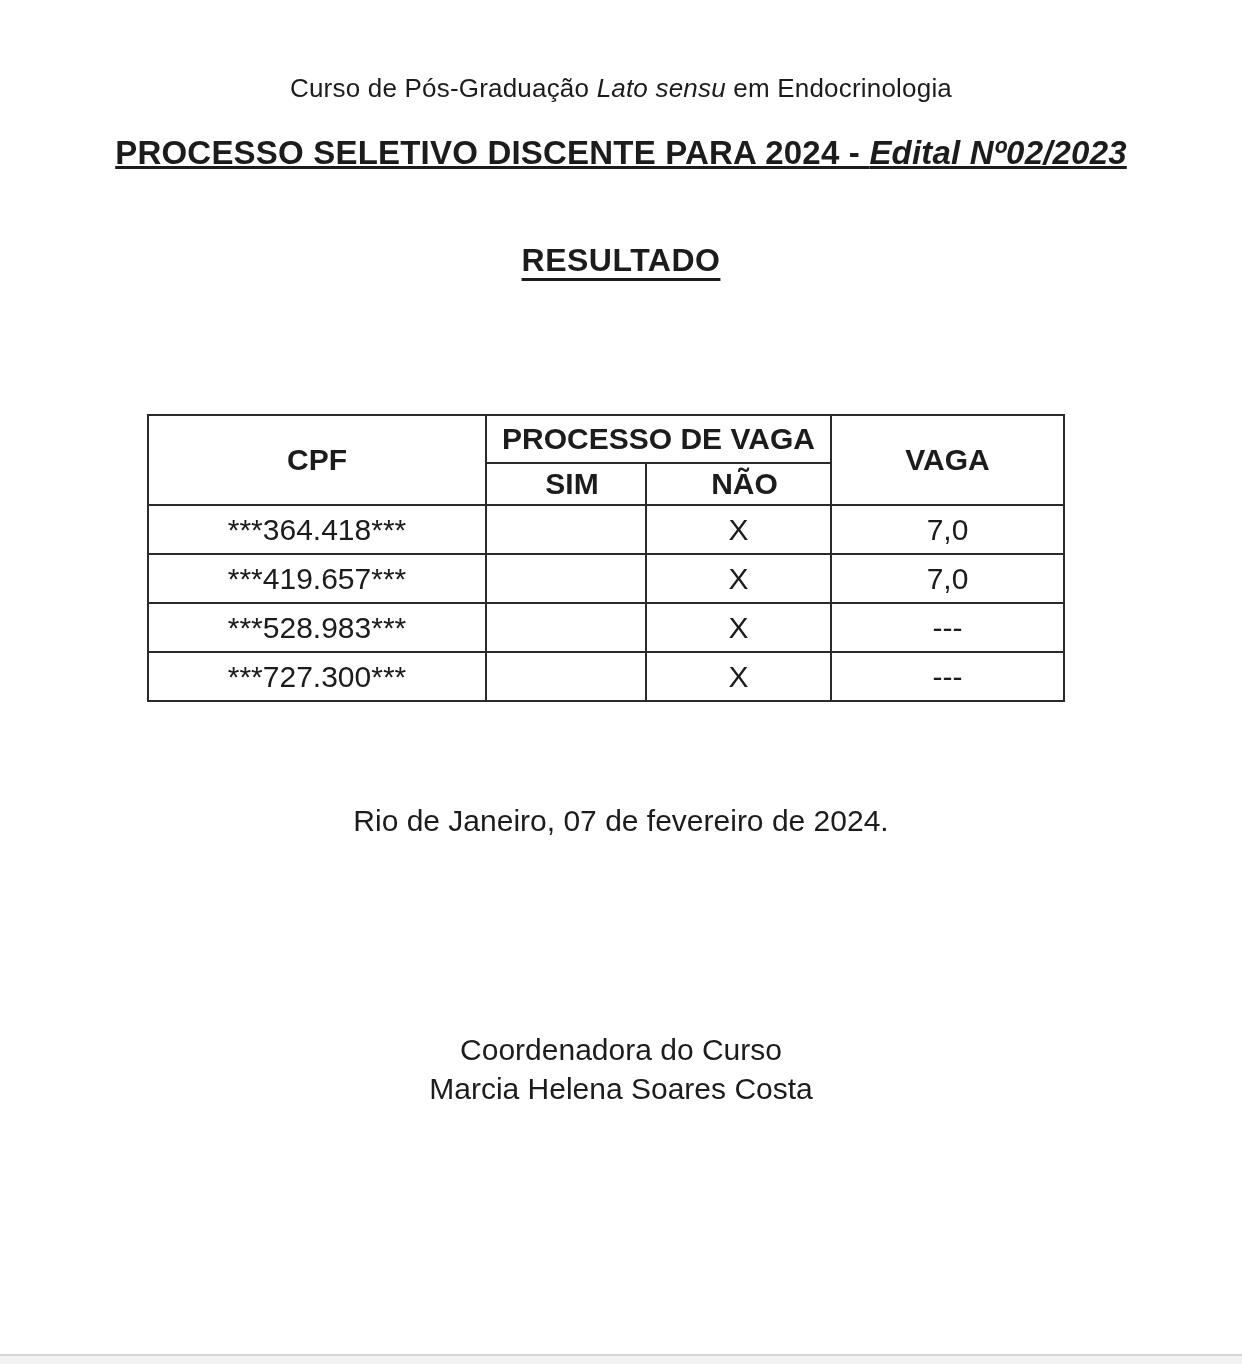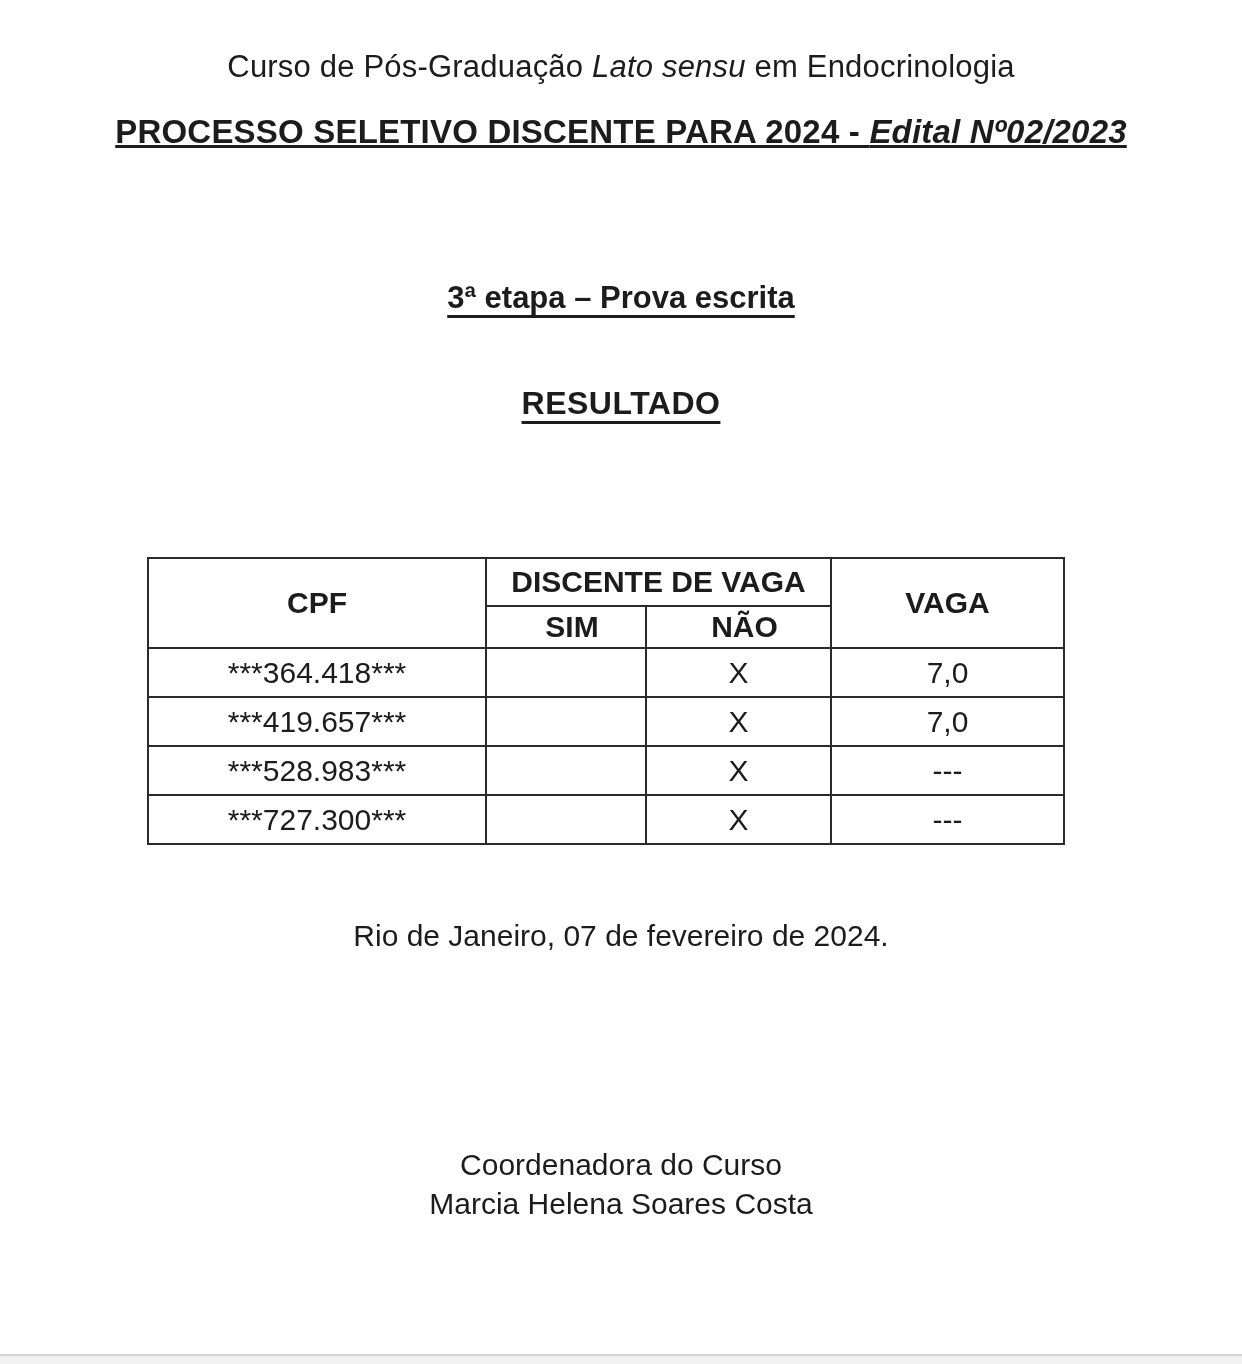--- a/index.html
+++ b/index.html
@@ -13,22 +13,22 @@
     height: 1364px;
     margin: 0 auto;
     background: #ffffff;
     font-family: "Liberation Sans", "DejaVu Sans", sans-serif;
     color: #1c1c1c;
     overflow: hidden;
   }
   .center { text-align: center; }
 
   .title-line1 {
-    padding-top: 47px;
-    font-size: 31px;
+    padding-top: 68px;
+    font-size: 26px;
     line-height: 40px;
     letter-spacing: 0.2px;
   }
   .title-line2 {
     margin-top: 24px;
     font-size: 33px;
     line-height: 42px;
     font-weight: bold;
     letter-spacing: 0.2px;
     text-decoration: underline;
@@ -74,21 +74,21 @@
   table.results td { font-weight: normal; }
   .col-cpf  { width: 338px; }
   .col-sim  { width: 160px; }
   .col-nao  { width: 185px; }
   .col-nota { width: 233px; }
   tr.hdr-top th   { height: 46px; }
   tr.hdr-sub th   { height: 40px; padding-left: 12px; }
   tr.data-row td  { height: 47px; }
 
   .date-line {
-    margin-top: 72px;
+    margin-top: 100px;
     font-size: 30px;
     line-height: 38px;
   }
   .signature-block {
     margin-top: 190px;
     font-size: 30px;
     line-height: 39px;
   }
   .bottom-strip {
     position: absolute;
@@ -106,35 +106,34 @@
 <div class="page">
 
   <div class="center title-line1">
     <span>Curso de Pós-Graduação </span><span class="italic">Lato sensu</span><span> em Endocrinologia</span>
   </div>
 
   <div class="center title-line2">
     <span>PROCESSO SELETIVO DISCENTE PARA 2024 - </span><span class="italic">Edital Nº02/2023</span>
   </div>
 
-  <div class="center section-heading">3ª etapa – Prova escrita</div>
 
   <div class="center result-heading">RESULTADO</div>
 
   <table class="results">
     <colgroup>
       <col class="col-cpf">
       <col class="col-sim">
       <col class="col-nao">
       <col class="col-nota">
     </colgroup>
     <thead>
       <tr class="hdr-top">
         <th rowspan="2">CPF</th>
-        <th colspan="2">DISCENTE DE VAGA</th>
+        <th colspan="2">PROCESSO DE VAGA</th>
         <th rowspan="2">VAGA</th>
       </tr>
       <tr class="hdr-sub">
         <th>SIM</th>
         <th>NÃO</th>
       </tr>
     </thead>
     <tbody>
       <tr class="data-row">
         <td>***364.418***</td>

